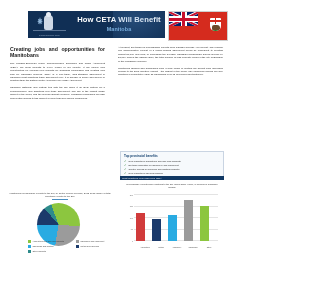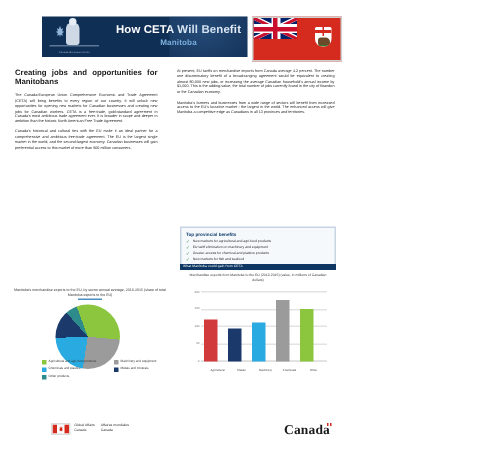--- a/index.html
+++ b/index.html
@@ -302,38 +302,14 @@
         <div class="xlab" style="left: 36.5px;">Metals</div>
         <div class="bar" style="left: 48px; height: 25.76px; background: rgb(41, 171, 226);"></div>
         <div class="xlab" style="left: 52.5px;">Machinery</div>
         <div class="bar" style="left: 64px; height: 40.94px; background: rgb(155, 155, 155);"></div>
         <div class="xlab" style="left: 68.5px;">Chemicals</div>
         <div class="bar" style="left: 80px; height: 34.04px; background: rgb(140, 198, 63);"></div>
         <div class="xlab" style="left: 84.5px;">Other</div>
       </div>
   </div>
 
-  <div class="footer">
-    <div class="wordmark">
-      <div class="wm-flag">
-        <div class="bl"></div>
-          <div class="br"></div>
-          <div class="lf"></div>
-      </div>
-      <div class="wm-txt">
-        <div>Global Affairs</div>
-        <div>Canada</div>
-      </div>
-      <div class="wm-txt" style="margin-left:4px;">
-        <div>Affaires mondiales</div>
-        <div>Canada</div>
-      </div>
-    </div>
-    <div class="canada-wm">
-      <span>Canada</span>
-      <span class="fl">
-          <i></i>
-          <i></i>
-        </span>
-    </div>
-  </div>
 
 </div>
 
 </body></html>

